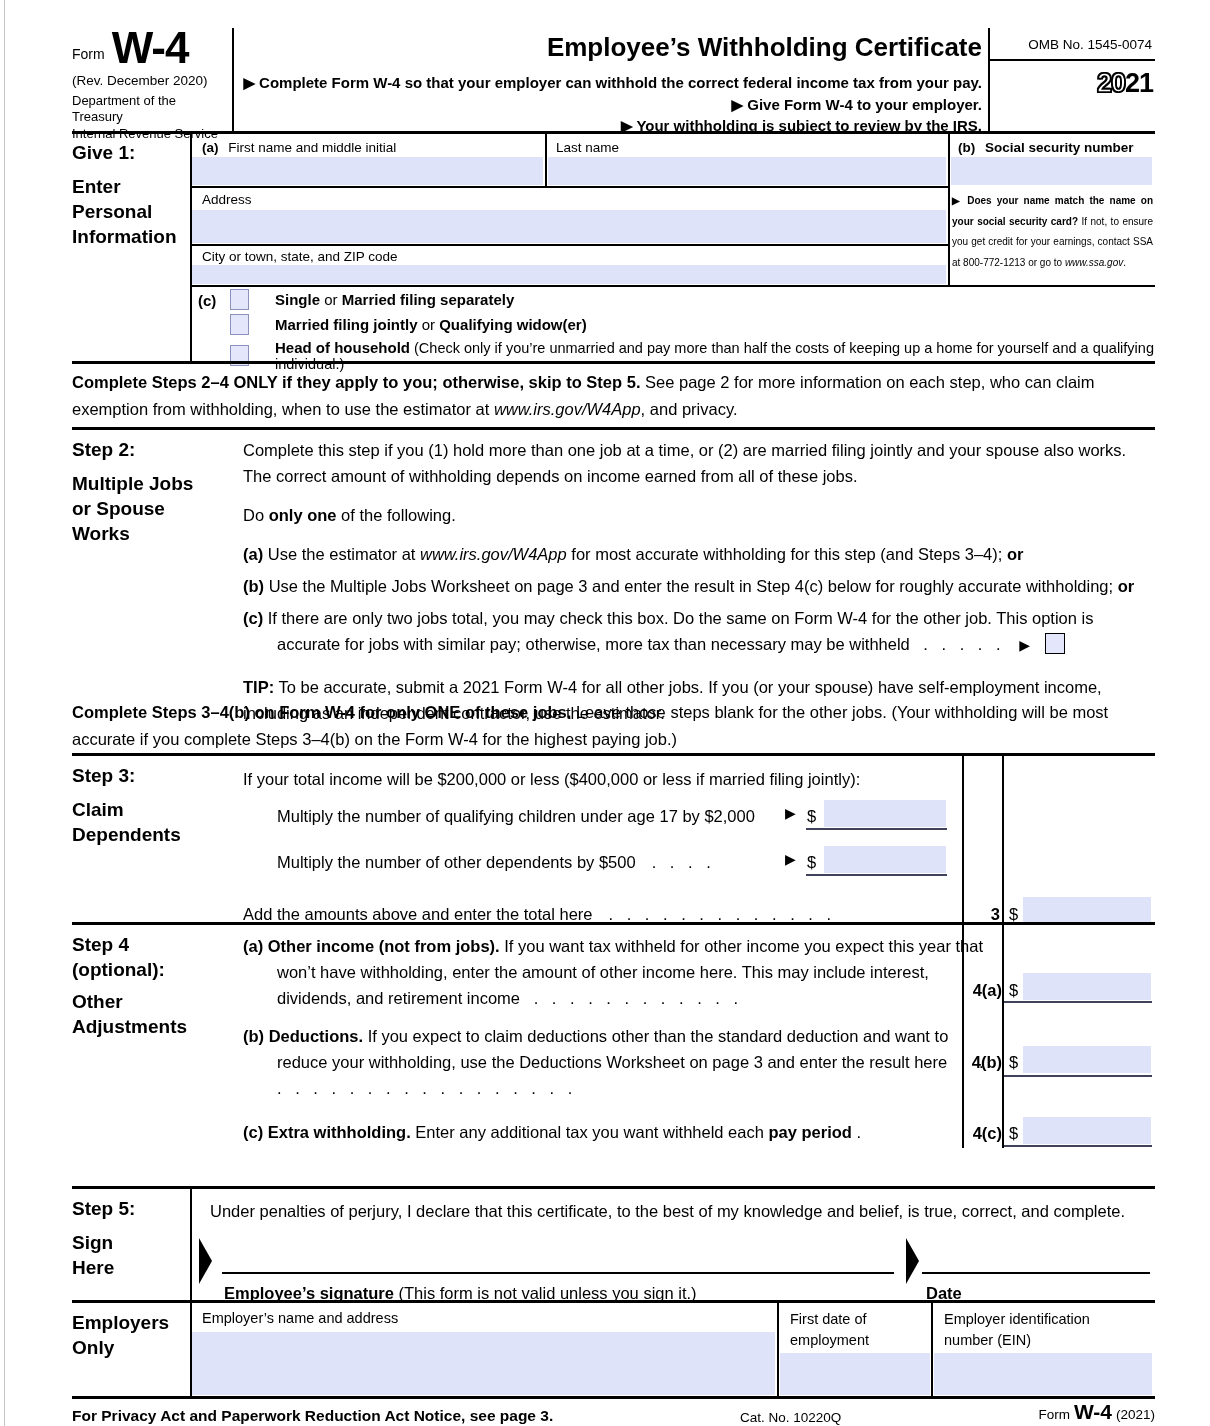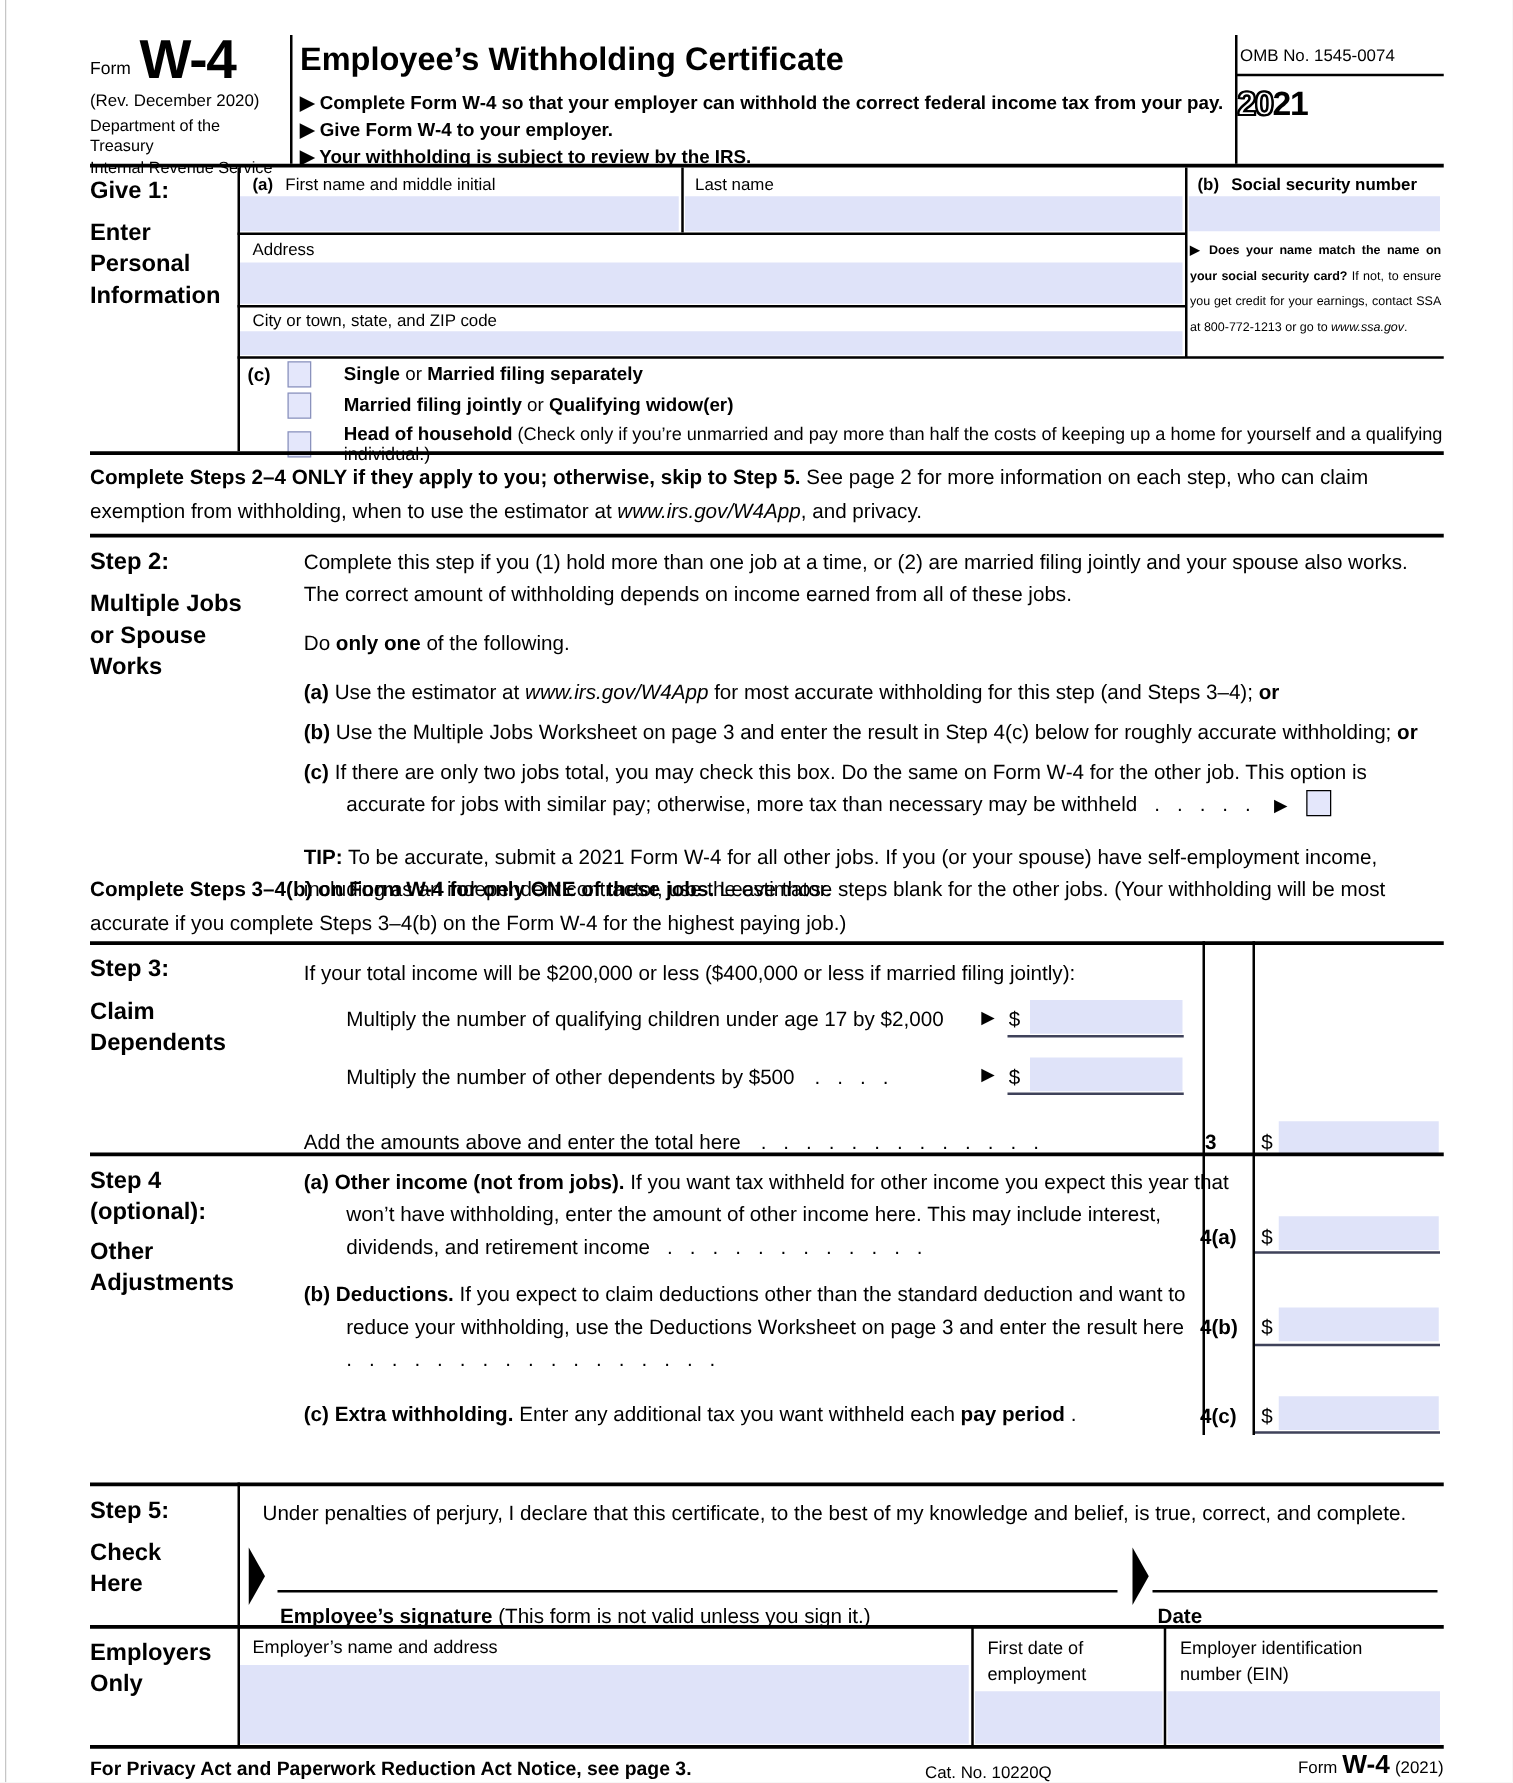--- a/index.html
+++ b/index.html
@@ -13,21 +13,21 @@
   .vline{background:#000;}
   .t13{font-size:13.5px;line-height:17px;}
   .t14{font-size:14.5px;line-height:19px;}
   .t15{font-size:10px;line-height:20px;}
   .t16{font-size:16.5px;line-height:27px;}
   .t16t{font-size:16.5px;line-height:26px;}
   .step{font-size:19px;font-weight:bold;line-height:25px;}
   .hdr-small{font-size:13px;line-height:16.5px;}
   .title{font-size:26px;font-weight:bold;}
   .bullets{font-size:15px;font-weight:bold;line-height:21.5px;margin-top:9px;}
-  .center{text-align:left;}
+  .center{text-align:right;}
   .dots{word-spacing:9px;}
   .cbox{width:17px;height:19px;background:#e4e7fb;border:1.6px solid #8a92bc;flex:0 0 auto;}
   .cbox2{display:inline-block;width:18px;height:19px;background:#e4e7fb;border:1.8px solid #000;
          vertical-align:-4px;margin-left:10px;}
   .money-line{background:#3f425a;}
   .hang{padding-left:34px;text-indent:-34px;}
   .cbrow{display:flex;align-items:center;gap:26px;font-size:15px;}
   .sig-arrow{width:0;height:0;border-top:23px solid transparent;border-bottom:23px solid transparent;
              border-left:13px solid #000;}
   .yr-outline{color:#fff;-webkit-text-stroke:1.6px #000;
@@ -219,21 +219,21 @@
   </div>
   <div class="abs b t16t center" style="left:960px;top:1120px;width:42px;">4(c)</div>
   <div class="abs t16t" style="left:1009px;top:1120px;">$</div>
   <div class="abs fill" style="left:1023px;top:1117px;width:128px;height:27px;"></div>
   <div class="abs money-line" style="left:1004px;top:1145px;width:148px;height:2px;"></div>
 
   <div class="abs rule" style="left:72px;top:1186px;width:1083px;height:3px;"></div>
 
   <div class="abs" style="left:72px;top:1196px;width:110px;">
     <div class="step">Step 5:</div>
-    <div class="step" style="margin-top:9px;width:60px;">Check Here</div>
+    <div class="step" style="margin-top:9px;width:60px;">Sign Here</div>
   </div>
   <div class="abs vline" style="left:190px;top:1186px;width:2px;height:114px;"></div>
 
   <div class="abs t16t" style="left:210px;top:1198px;width:940px;">Under penalties of perjury, I declare that this certificate, to the best of my knowledge and belief, is true, correct, and complete.</div>
 
   <div class="abs sig-arrow" style="left:199px;top:1238px;"></div>
   <div class="abs rule" style="left:222px;top:1272px;width:672px;height:2px;"></div>
   <div class="abs t16t" style="left:224px;top:1280px;">
     <span class="b">Employee’s signature</span><span> (This form is not valid unless you sign it.)</span>
   </div>

